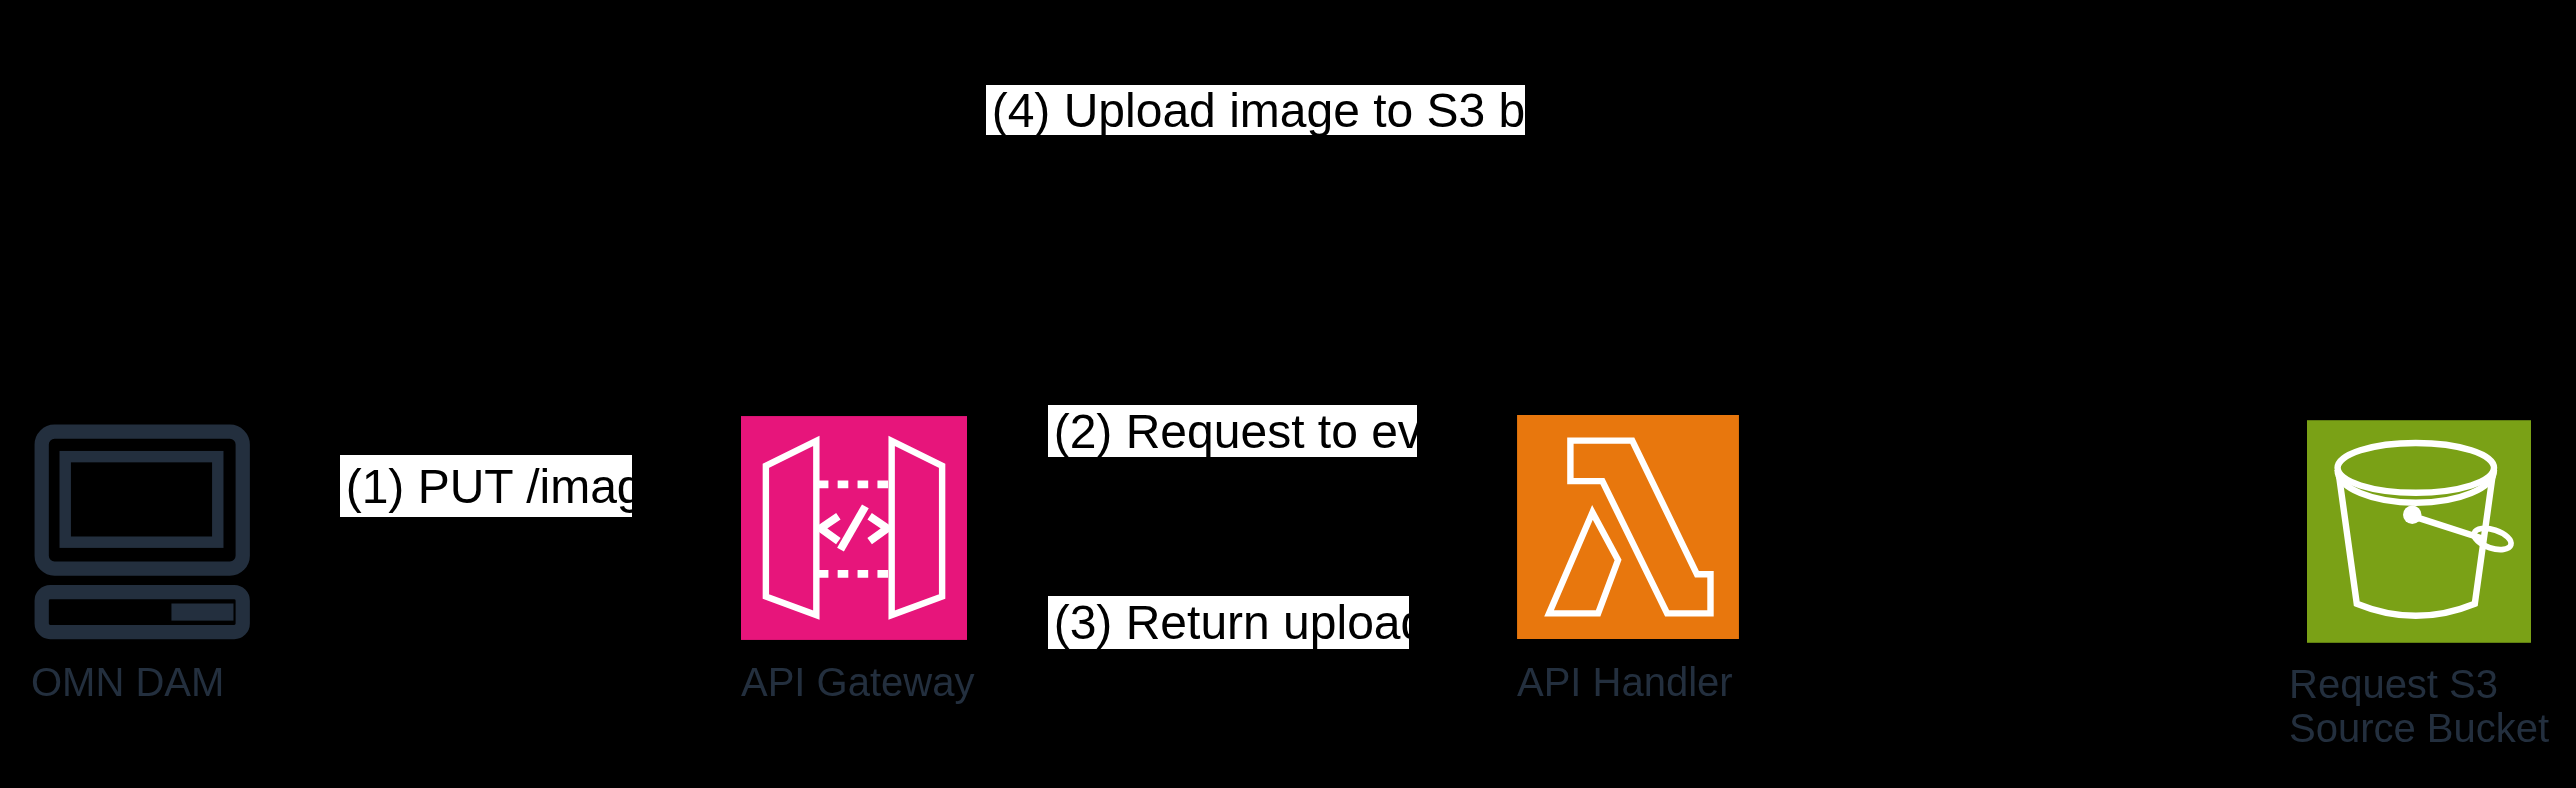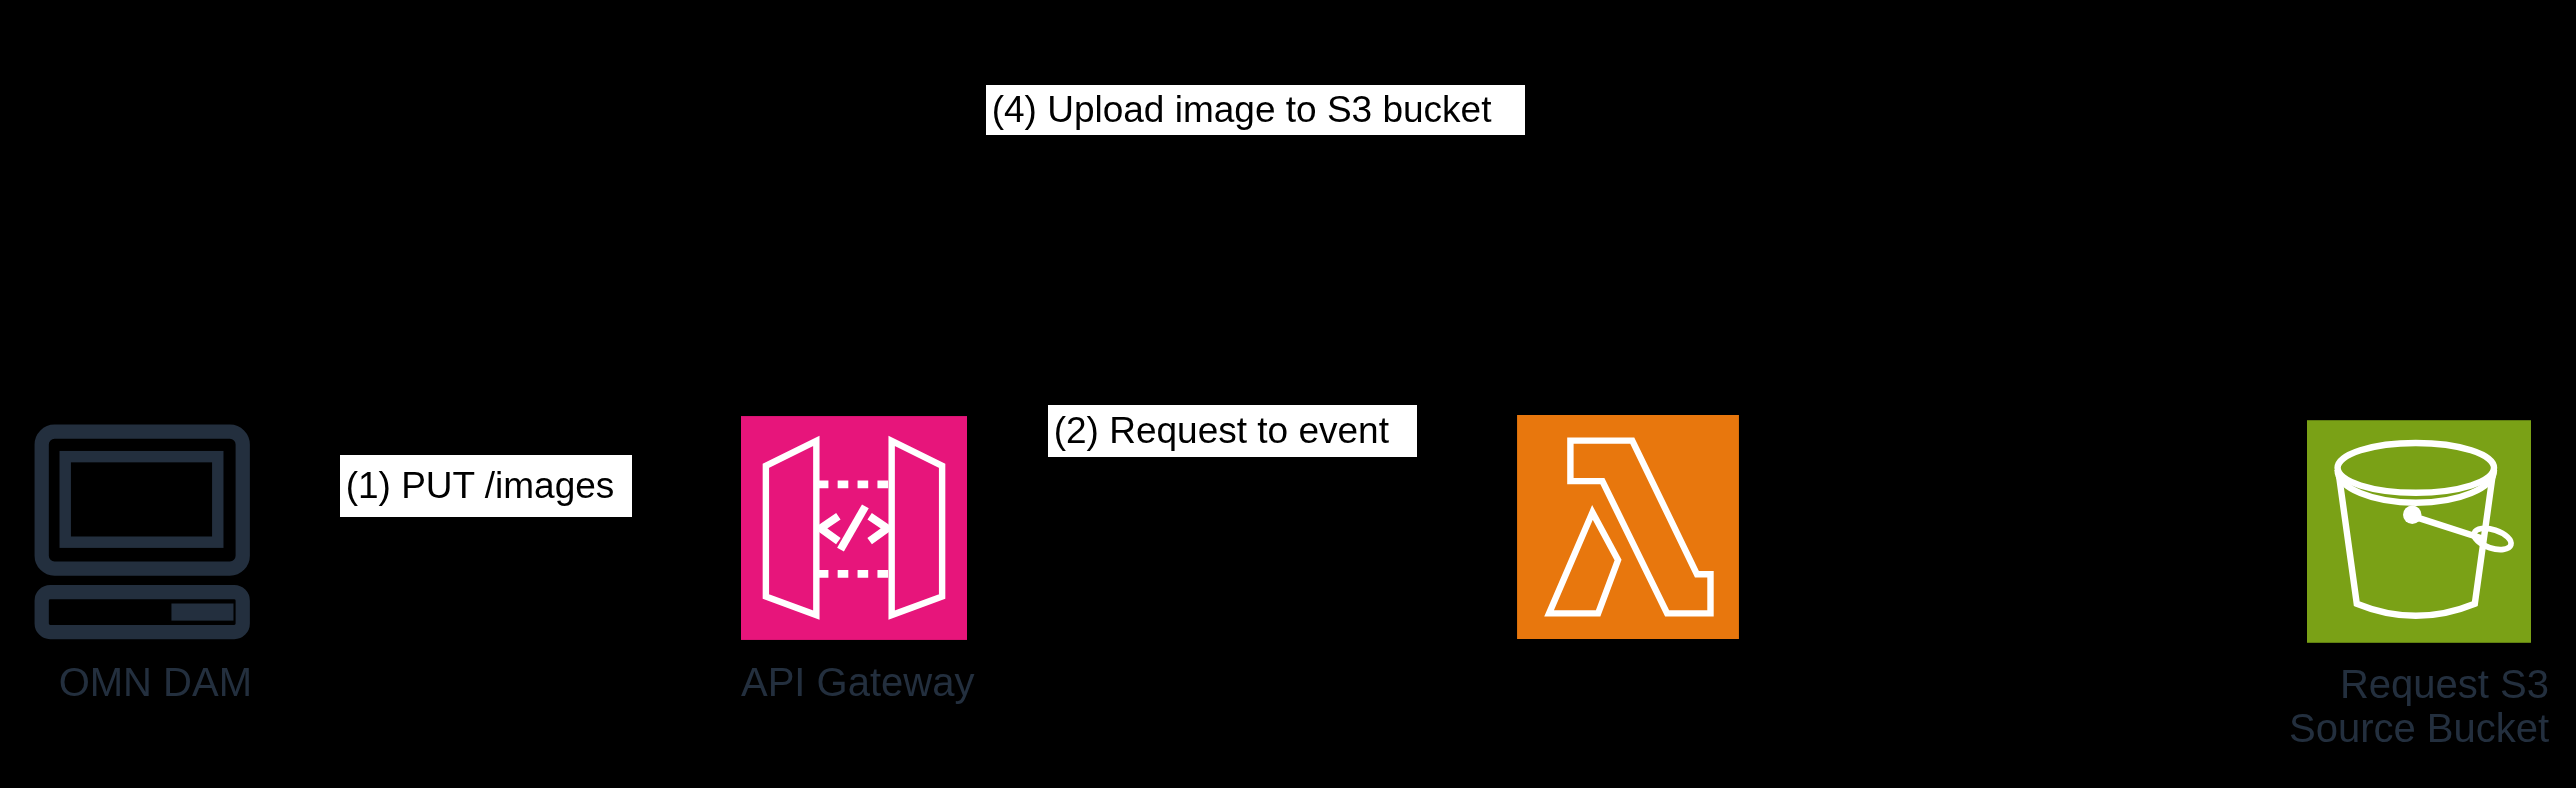--- a/index.html
+++ b/index.html
@@ -16,33 +16,33 @@
     font-family: "Liberation Sans", "DejaVu Sans", sans-serif;
   }
   .node {
     position: absolute;
   }
   .node svg {
     display: block;
   }
   .caption {
     position: absolute;
-    text-align: right;
+    text-align: left;
     font-size: 40px;
     line-height: 44px;
     color: var(--navy, #232F3E);
     white-space: nowrap;
   }
   .step-label {
     position: absolute;
     display: flex;
     align-items: center;
     background: var(--label-bg, #fff);
     color: var(--label-text, #000);
-    font-size: 37px;
+    font-size: 48px;
     padding-left: 5.7px;
     white-space: nowrap;
     box-sizing: border-box;
   }
   
   .nv  { stroke: var(--navy, #232F3E); fill: none; }
   .nvf { fill: var(--navy, #232F3E); stroke: none; }
   .wh  { stroke: var(--icon-stroke, #fff); fill: none; }
   .whf { fill: var(--icon-stroke, #fff); stroke: none; }
 </style>
@@ -50,20 +50,21 @@
 <body>
 
 <div class="canvas">
 
   <div class="step-label" style="left:986px; top:85px; width:539px; height:50px;">(4) Upload image to S3 bucket</div>
 
   <div class="step-label" style="left:340px; top:455px; width:292px; height:62px;">(1) PUT /images</div>
 
   <div class="step-label" style="left:1048px; top:405px; width:369px; height:52px;">(2) Request to event</div>
 
+  <div class="step-label" style="left:1048px; top:596px; width:361px; height:53px;">(3) Return upload url</div>
 
   <div class="node" style="left:31px; top:421px;">
     <svg width="221" height="221" viewBox="0 0 310 310">
       <rect x="15" y="15" width="282" height="192" rx="18" class="nv" stroke-width="20"></rect>
       <rect x="48" y="50" width="214" height="120" class="nv" stroke-width="16"></rect>
       <rect x="15" y="240" width="282" height="56" rx="12" class="nv" stroke-width="20"></rect>
       <rect x="197" y="256" width="87" height="24" class="nvf"></rect>
     </svg>
   </div>
   <div class="caption" style="left:31px; top:660px; width:221px;">OMN DAM</div>
@@ -82,20 +83,21 @@
   </div>
   <div class="caption" style="left:741px; top:660px; width:226px;">API Gateway</div>
 
   <div class="node" style="left:1517px; top:415px;">
     <svg width="222" height="224" viewBox="0 0 312 315">
       <rect x="0" y="0" width="312" height="315" style="fill:var(--orange,#E8770D);"></rect>
       <path d="M75,36 H162 L253,224 H272 V279 H211 L120,93 H75 Z" class="wh" stroke-width="9"></path>
       <path d="M106,137 L45,279 H114 L142,204 Z" class="wh" stroke-width="9"></path>
     </svg>
   </div>
+  <div class="caption" style="left:1517px; top:660px; width:222px;">API Handler</div>
 
   <div class="node" style="left:2307px; top:420px;">
     <svg width="224" height="223" viewBox="0 0 315 313">
       <rect x="0" y="0" width="315" height="313" style="fill:var(--green,#7AA116);"></rect>
       <ellipse cx="153" cy="67" rx="110" ry="35" class="wh" stroke-width="9"></ellipse>
       <path d="M43 70 A110 46 0 0 0 263 70" class="wh" stroke-width="9"></path>
       <path d="M45 78 L70 258 Q153 292 236 258 L261 78" class="wh" stroke-width="9"></path>
       <circle cx="148" cy="133" r="13" class="whf"></circle>
       <line x1="152" y1="136" x2="252" y2="168" class="wh" stroke-width="9"></line>
       <ellipse cx="261" cy="167" rx="27" ry="13" transform="rotate(18 261 167)" class="wh" stroke-width="8"></ellipse>

